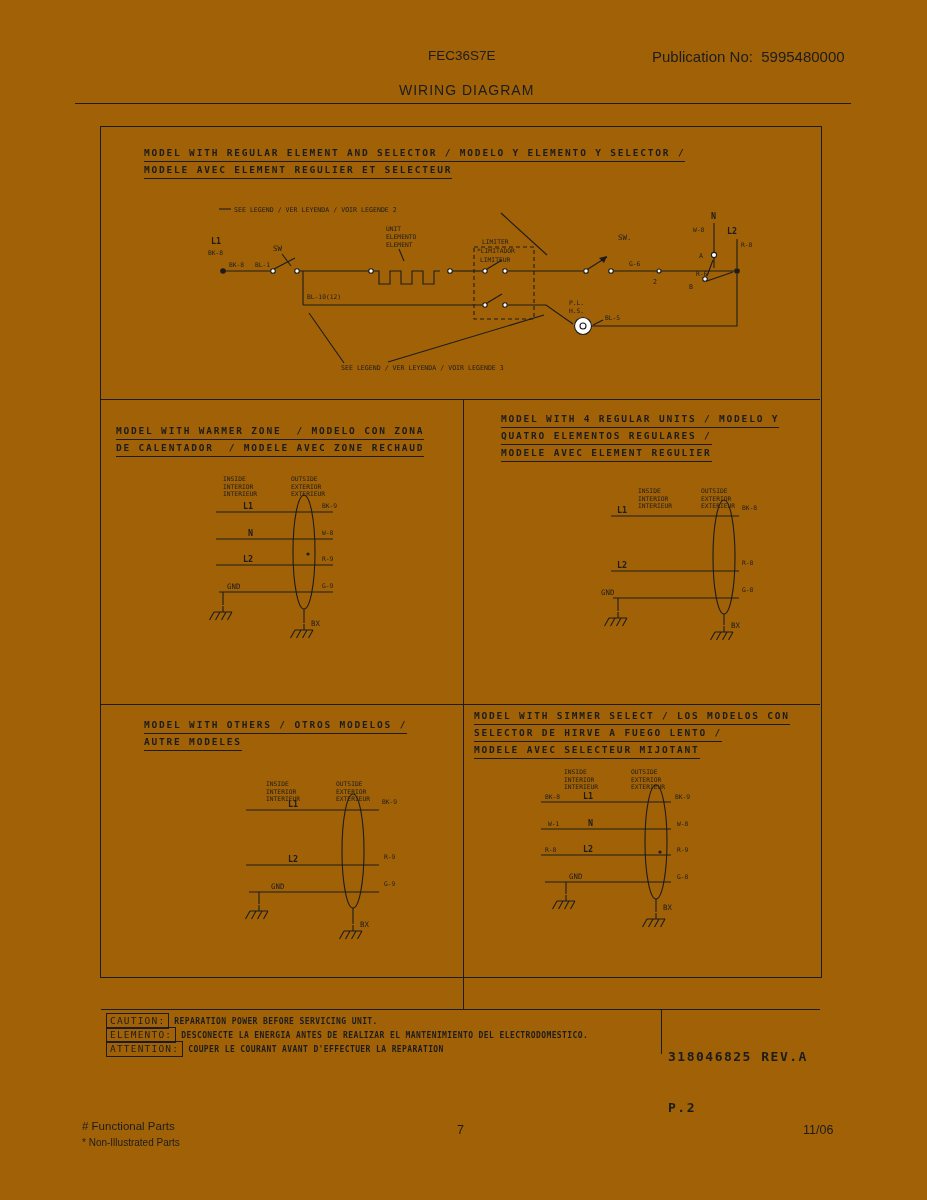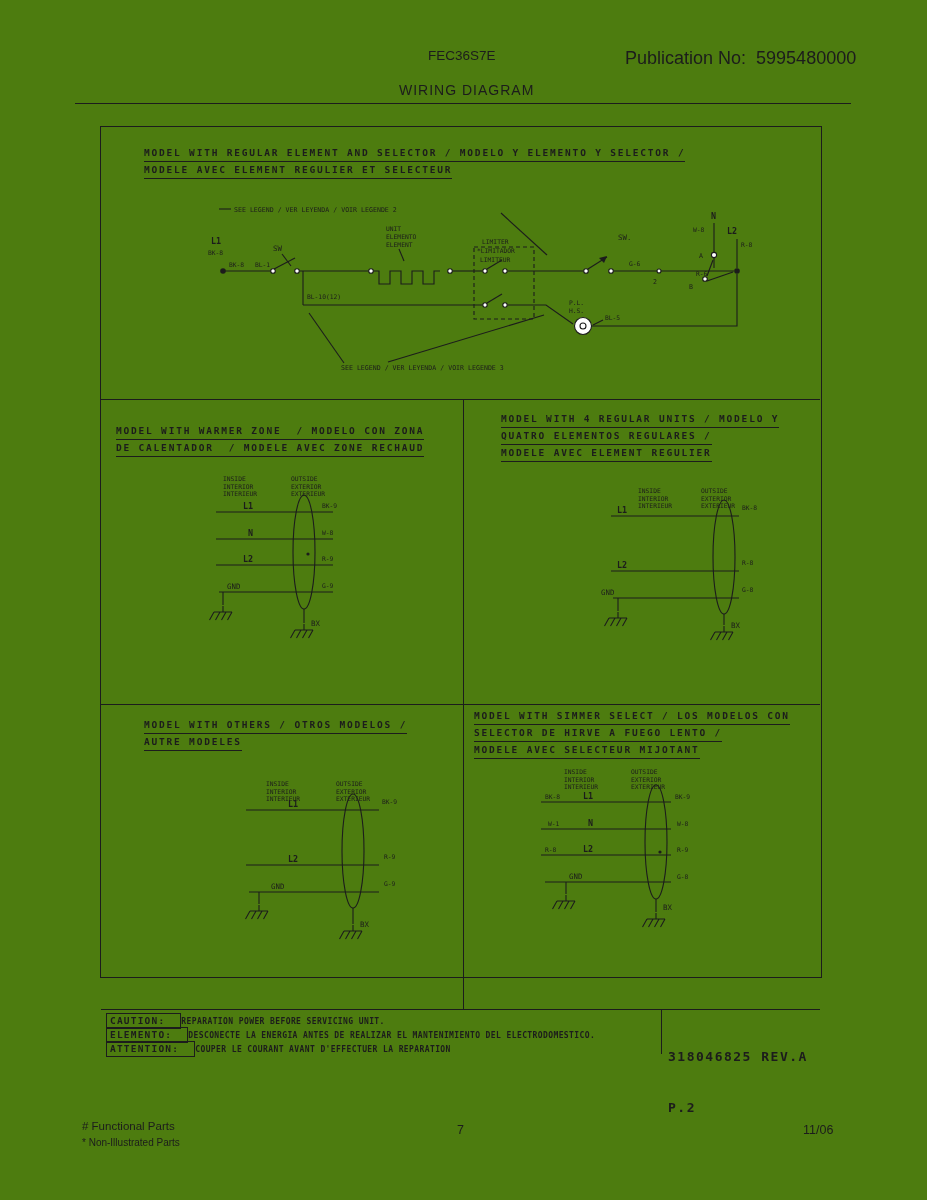--- a/index.html
+++ b/index.html
@@ -1,17 +1,17 @@
 <!DOCTYPE html>
 <html><head>
 <meta charset="utf-8">
 <style>
   *{margin:0;padding:0;box-sizing:border-box}
   html,body{background:#ffffff}
-  .page{position:relative;width:927px;height:1200px;background:#4d7c0f;color:#1c1c1c;
+  .page{position:relative;width:927px;height:1200px;background:#a16207;color:#1c1c1c;
         font-family:"DejaVu Sans Mono",monospace;overflow:hidden}
   .abs{position:absolute}
   .sans{font-family:"Liberation Sans",sans-serif}
   .pre{white-space:pre}
   .hline{position:absolute;background:#1c1c1c;height:1.2px}
   .vline{position:absolute;background:#1c1c1c;width:1.2px}
   .mainbox{position:absolute;left:100px;top:126px;width:722px;height:852px;border:1.6px solid #1c1c1c}
   .section{position:absolute}
   .dtitle{position:absolute;font-weight:bold;font-size:9.5px;letter-spacing:1.8px;white-space:pre;line-height:12px}
   .dtitle span{display:inline-block;border-bottom:1.3px solid #1c1c1c;padding-bottom:2px;white-space:pre}
@@ -20,41 +20,41 @@
   .f6{font-size:6.3px}
   .f65{font-size:6.6px}
   .f7{font-size:7.4px}
   .f8{font-size:8.4px;font-weight:bold}
   .wire{stroke:#1c1c1c;stroke-width:1.1;fill:none}
   .dash{stroke-dasharray:4 3}
   .oterm{stroke:#1c1c1c;stroke-width:1.1;fill:#fefefe}
   .fterm{fill:#1c1c1c}
   .caution-left{position:absolute;left:0;top:882px;width:560px;height:48px;padding:3px 0 0 5px}
   .c-row{height:14px;line-height:13px;white-space:nowrap}
-  .c-label{display:inline-block;border:1.2px solid #1c1c1c;font-weight:bold;font-size:9.5px;
-           letter-spacing:1.2px;padding:0 15px 1px 3px;}
+  .c-label{display:inline-block;border:1.2px solid #1c1c1c;font-weight:normal;font-size:9.5px;
+           letter-spacing:1.2px;padding:0 3px 1px 3px;margin-right:5px}
   .c-text{font-size:8px;letter-spacing:0.4px;font-weight:bold}
   .caution-right{position:absolute;left:560px;top:882px;width:162px;height:48px;padding:5px 0 0 7px;
                  font-weight:bold;font-size:13px;letter-spacing:1.5px;line-height:17px;white-space:pre}
 </style>
 </head>
 <body>
 
 <svg width="0" height="0" style="position:absolute" aria-hidden="true">
   <defs>
     <g id="gnd" stroke="#1c1c1c" stroke-width="1.1" fill="none">
       <path d="M0,0 L0,6 M-9,6 L9,6 M-9,6 l-4.5,8 M-3,6 l-4.5,8 M3,6 l-4.5,8 M9,6 l-4.5,8"></path>
     </g>
   </defs>
 </svg>
 
 <div class="page">
 
   <div class="abs sans" style="left:428px;top:48px;font-size:13.5px">FEC36S7E</div>
-  <div class="abs sans pre" style="left:625px;top:48px;font-size:18px">Publication No:  5995480000</div>
+  <div class="abs sans pre" style="left:652px;top:48px;font-size:15px">Publication No:  5995480000</div>
   <div class="abs sans" style="left:399px;top:82px;font-size:14px;letter-spacing:1px">WIRING DIAGRAM</div>
   <div class="hline" style="left:75px;top:103px;width:776px"></div>
 
   <div class="mainbox">
 
     <div class="hline" style="left:0;top:272px;width:719px"></div>
     <div class="hline" style="left:0;top:577px;width:719px"></div>
     <div class="hline" style="left:0;top:882px;width:719px"></div>
     <div class="vline" style="left:362px;top:272px;height:610px"></div>
     <div class="vline" style="left:560px;top:882px;height:45px"></div>

